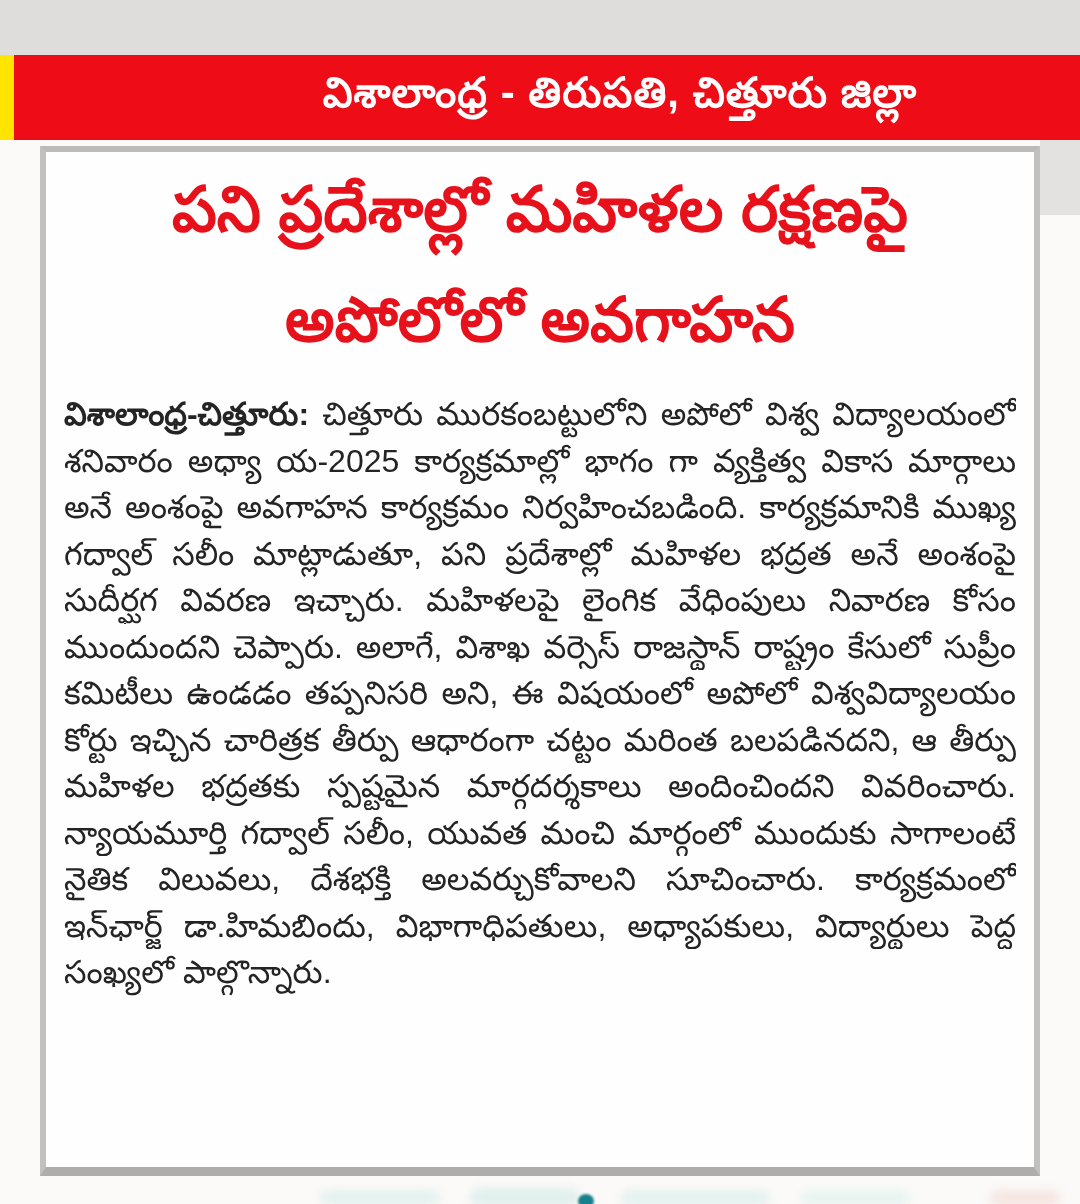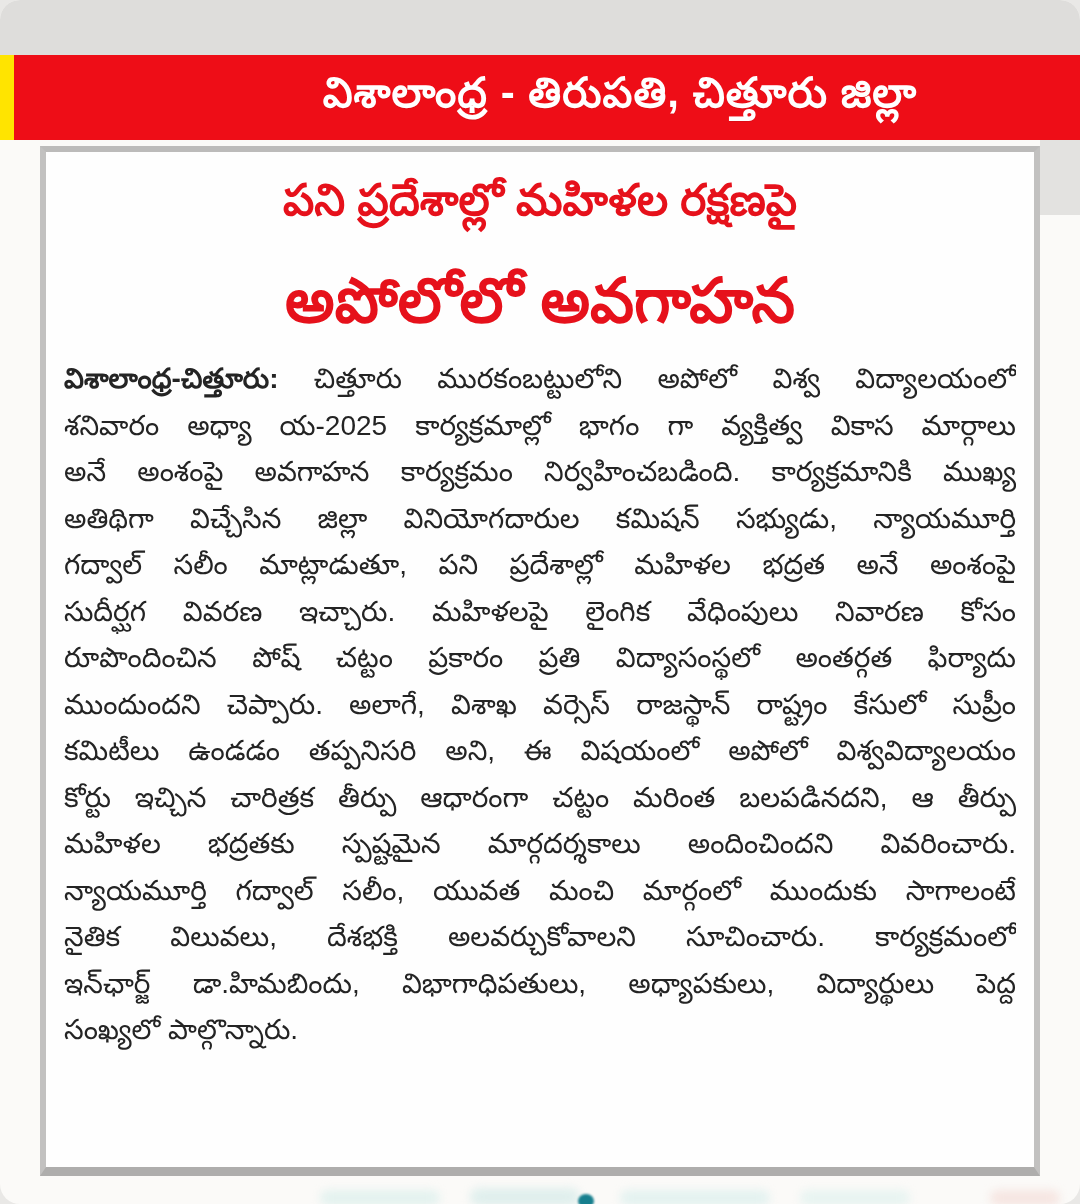--- a/index.html
+++ b/index.html
@@ -6,21 +6,20 @@
   html, body { background: #e9e8e6; }
   body { font-family: "Liberation Sans", sans-serif; }
 
   .page {
     position: relative;
     width: 1080px;
     height: 1204px;
     margin: 0 auto;
     background: #fbfaf8;
     overflow: hidden;
-    border-radius: 20px;
   }
 
   .top-gray {
     position: absolute;
     left: 0; top: 0;
     width: 1080px; height: 55px;
     background: #dedddb;
   }
 
   .right-gray {
@@ -67,34 +66,34 @@
   }
 
   .headline {
     text-align: center;
     color: #e6111b;
     font-weight: bold;
     line-height: 1.0;
   }
   .headline .h-line1 {
     display: block;
-    font-size: 44px;
+    font-size: 63px;
     margin-top: 12px;
   }
   .headline .h-line2 {
     display: block;
     font-size: 62px;
     margin-top: 48px;
-    margin-bottom: 24px;
+    margin-bottom: 40px;
   }
 
   .body-text {
     margin: 0 4px;
     color: #242424;
-    font-size: 28px;
+    font-size: 32px;
   }
   .bline {
     height: 46.5px;
     line-height: 46.5px;
     text-align: justify;
     text-align-last: justify;
     white-space: nowrap;
     overflow: hidden;
   }
   .bline.last {
@@ -133,24 +132,22 @@
 
     <div class="headline">
       <span class="h-line1">పని ప్రదేశాల్లో మహిళల రక్షణపై</span>
       <span class="h-line2">అపోలోలో అవగాహన</span>
     </div>
 
     <div class="body-text">
       <div class="bline"><span class="dateline">విశాలాంధ్ర-చిత్తూరు:</span> <span>చిత్తూరు మురకంబట్టులోని అపోలో విశ్వ విద్యాలయంలో</span></div>
       <div class="bline">శనివారం అధ్యా య-2025 కార్యక్రమాల్లో భాగం గా వ్యక్తిత్వ వికాస మార్గాలు</div>
       <div class="bline">అనే అంశంపై అవగాహన కార్యక్రమం నిర్వహించబడింది. కార్యక్రమానికి ముఖ్య</div>
-      <div class="bline">అతిథిగా విచ్చేసిన జిల్లా వినియోగదారుల కమిషన్ సభ్యుడు, న్యాయమూర్తి</div>
       <div class="bline">గద్వాల్ సలీం మాట్లాడుతూ, పని ప్రదేశాల్లో మహిళల భద్రత అనే అంశంపై</div>
       <div class="bline">సుదీర్ఘగ వివరణ ఇచ్చారు. మహిళలపై లైంగిక వేధింపులు నివారణ కోసం</div>
-      <div class="bline">రూపొందించిన పోష్ చట్టం ప్రకారం ప్రతి విద్యాసంస్థలో అంతర్గత ఫిర్యాదు</div>
       <div class="bline">ముందుందని చెప్పారు. అలాగే, విశాఖ వర్సెస్ రాజస్థాన్ రాష్ట్రం కేసులో సుప్రీం</div>
       <div class="bline">కమిటీలు ఉండడం తప్పనిసరి అని, ఈ విషయంలో అపోలో విశ్వవిద్యాలయం</div>
       <div class="bline">కోర్టు ఇచ్చిన చారిత్రక తీర్పు ఆధారంగా చట్టం మరింత బలపడినదని, ఆ తీర్పు</div>
       <div class="bline">మహిళల భద్రతకు స్పష్టమైన మార్గదర్శకాలు అందించిందని వివరించారు.</div>
       <div class="bline">న్యాయమూర్తి గద్వాల్ సలీం, యువత మంచి మార్గంలో ముందుకు సాగాలంటే</div>
       <div class="bline">నైతిక విలువలు, దేశభక్తి అలవర్చుకోవాలని సూచించారు. కార్యక్రమంలో</div>
       <div class="bline">ఇన్‌ఛార్జ్ డా.హిమబిందు, విభాగాధిపతులు, అధ్యాపకులు, విద్యార్థులు పెద్ద</div>
       <div class="bline last">సంఖ్యలో పాల్గొన్నారు.</div>
     </div>
 

